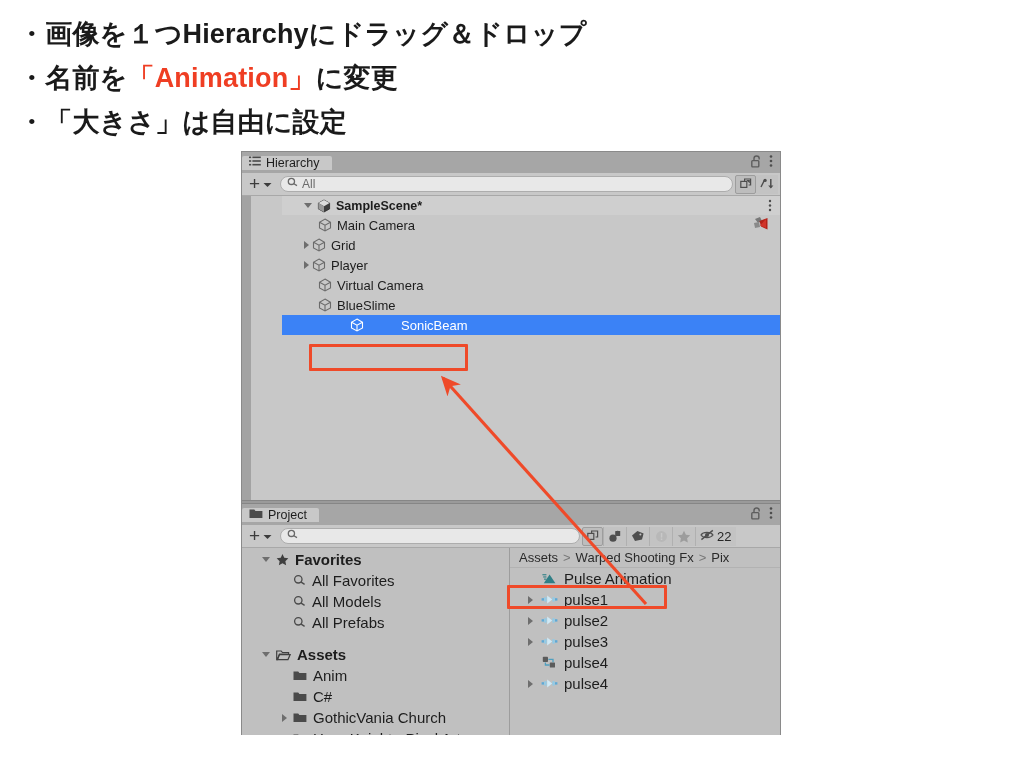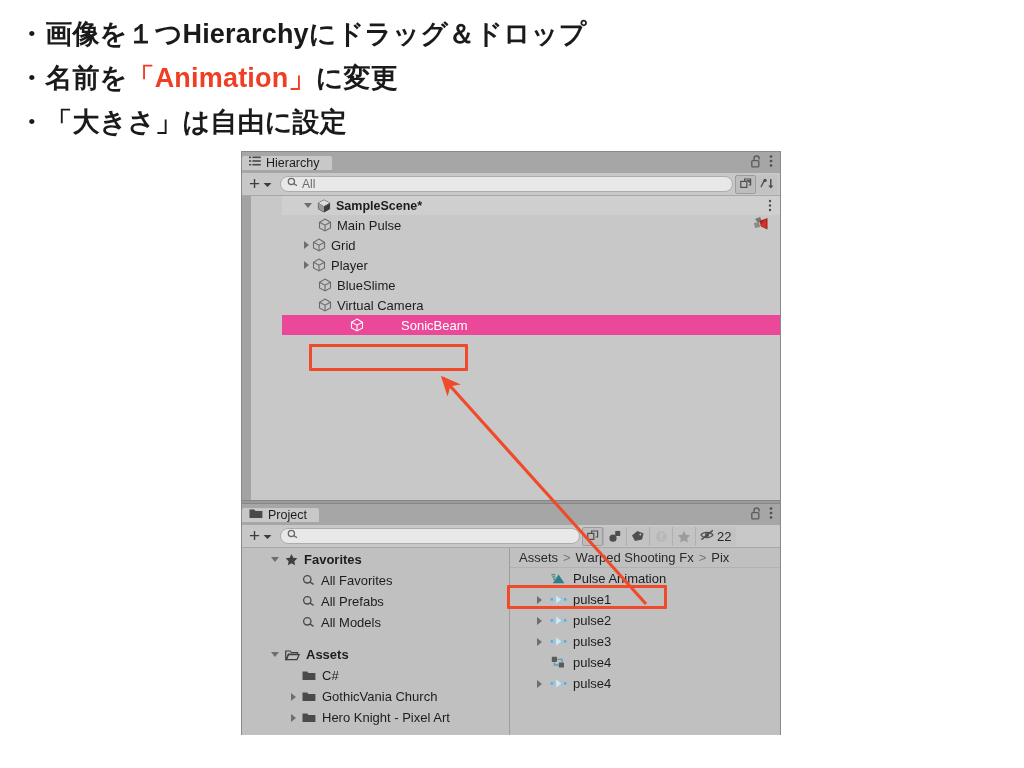--- a/index.html
+++ b/index.html
@@ -153,21 +153,21 @@
   }
   .h-row {
     height: 20px;
     display: flex;
     align-items: center;
     padding-left: 22px;
     position: relative;
     font-size: 13px;
   }
   .h-row.selected {
-    background: #ec4899;
+    background: #3b82f6;
     color: #ffffff;
     gap: 32px;
   }
   .twisty {
     width: 0; height: 0;
     border-left: 5px solid #6e6e6e;
     border-top: 4px solid transparent;
     border-bottom: 4px solid transparent;
     margin-right: 3px;
     flex: 0 0 auto;
@@ -221,24 +221,23 @@
     color: #2a2a2a;
     white-space: nowrap;
     border-bottom: 1px solid #b2b2b2;
     box-sizing: border-box;
   }
   .bc-sep { color: #777; }
   .p-row {
     height: 21px;
     display: flex;
     align-items: center;
-    font-size: 13px;
+    font-size: 15px;
     padding-left: 14px;
     white-space: nowrap;
-    margin-left: 9px;
   }
   .p-row .pl-icon { margin-right: 6px; display:flex; flex: 0 0 auto; }
 
   
   #annotations {
     position: absolute;
     left: 0; top: 0;
     width: 1024px;
     height: 768px;
     pointer-events: none;
@@ -358,21 +357,21 @@
 
     <div id="hier-rows">
         <div class="h-row">
           <span class="indent-14"></span>
           <span class="go-icon">
             <svg width="14" height="14" viewBox="0 0 14 14">
               <path d="M7 1.1 L12.5 4.2 L12.5 9.9 L7 12.9 L1.5 9.9 L1.5 4.2 Z" fill="none" stroke="#6b6b6b" stroke-width="1.1"></path>
               <path d="M1.5 4.2 L7 7.2 L12.5 4.2 M7 7.2 L7 12.9" fill="none" stroke="#6b6b6b" stroke-width="1.1"></path>
             </svg>
           </span>
-          <span class="row-label">Main Pulse</span>
+          <span class="row-label">Main Camera</span>
           <span style="position:absolute;right:9px;top:1px;"><svg width="18" height="16" viewBox="0 0 18 16">
               <path d="M2 3 L7 1 L9 5 L5 7 Z" fill="#787878"></path>
               <path d="M1 7 L6 6 L7 11 L2 12 Z" fill="#8a8a8a"></path>
               <path d="M6.5 5 L14.5 2 L14.5 13.5 L8 10.5 Z" fill="#b32219"></path>
               <path d="M7 9.5 L13 3 L13 12 Z" fill="#d1342a"></path>
             </svg></span>
         </div>
         <div class="h-row">
           <span class="twisty"></span>
           <span class="go-icon">
@@ -394,31 +393,31 @@
           <span class="row-label">Player</span>
         </div>
         <div class="h-row">
           <span class="indent-14"></span>
           <span class="go-icon">
             <svg width="14" height="14" viewBox="0 0 14 14">
               <path d="M7 1.1 L12.5 4.2 L12.5 9.9 L7 12.9 L1.5 9.9 L1.5 4.2 Z" fill="none" stroke="#6b6b6b" stroke-width="1.1"></path>
               <path d="M1.5 4.2 L7 7.2 L12.5 4.2 M7 7.2 L7 12.9" fill="none" stroke="#6b6b6b" stroke-width="1.1"></path>
             </svg>
           </span>
-          <span class="row-label">BlueSlime</span>
+          <span class="row-label">Virtual Camera</span>
         </div>
         <div class="h-row">
           <span class="indent-14"></span>
           <span class="go-icon">
             <svg width="14" height="14" viewBox="0 0 14 14">
               <path d="M7 1.1 L12.5 4.2 L12.5 9.9 L7 12.9 L1.5 9.9 L1.5 4.2 Z" fill="none" stroke="#6b6b6b" stroke-width="1.1"></path>
               <path d="M1.5 4.2 L7 7.2 L12.5 4.2 M7 7.2 L7 12.9" fill="none" stroke="#6b6b6b" stroke-width="1.1"></path>
             </svg>
           </span>
-          <span class="row-label">Virtual Camera</span>
+          <span class="row-label">BlueSlime</span>
         </div>
         <div class="h-row selected">
           <span class="indent-14"></span>
           <span class="go-icon">
             <svg width="14" height="14" viewBox="0 0 14 14">
               <path d="M7 1.1 L12.5 4.2 L12.5 9.9 L7 12.9 L1.5 9.9 L1.5 4.2 Z" fill="none" stroke="#ffffff" stroke-width="1.1"></path>
               <path d="M1.5 4.2 L7 7.2 L12.5 4.2 M7 7.2 L7 12.9" fill="none" stroke="#ffffff" stroke-width="1.1"></path>
             </svg>
           </span>
           <span class="row-label">SonicBeam</span>
@@ -541,44 +540,54 @@
         </div>
         <div class="p-row">
           <span style="display:inline-block;width:26px;flex:0 0 auto;"></span>
           <span class="indent-14" style="width:11px;"></span>
           <span class="pl-icon">
             <svg width="13" height="13" viewBox="0 0 13 13">
               <circle cx="5.3" cy="5.3" r="3.7" fill="none" stroke="#4a4a4a" stroke-width="1.3"></circle>
               <line x1="8.1" y1="8.2" x2="11.6" y2="10.4" stroke="#4a4a4a" stroke-width="1.4"></line>
             </svg>
           </span>
-          <span>All Prefabs</span>
+          <span>All Models</span>
         </div>
         <div class="p-row">
           <span style="display:inline-block;width:26px;flex:0 0 auto;"></span>
           <span class="indent-14" style="width:11px;"></span>
           <span class="pl-icon">
             <svg width="13" height="13" viewBox="0 0 13 13">
               <circle cx="5.3" cy="5.3" r="3.7" fill="none" stroke="#4a4a4a" stroke-width="1.3"></circle>
               <line x1="8.1" y1="8.2" x2="11.6" y2="10.4" stroke="#4a4a4a" stroke-width="1.4"></line>
             </svg>
           </span>
-          <span>All Models</span>
+          <span>All Prefabs</span>
         </div>
         <div class="p-row" style="height: 11px;"></div>
         <div class="p-row">
           <span style="display:inline-block;width:6px;flex:0 0 auto;"></span>
           <span class="twisty down" style="margin-right:6px;"></span>
           <span class="pl-icon">
             <svg width="15" height="12" viewBox="0 0 15 12">
               <path d="M0.7 2 L5.2 2 L6.4 3.5 L12.6 3.5 L12.6 5.2 L3.4 5.2 L1.3 10.6 L0.7 10.6 Z" fill="none" stroke="#3f3f3f" stroke-width="1.2"></path>
               <path d="M3.5 5.6 L14.2 5.6 L12 10.6 L1.4 10.6 Z" fill="none" stroke="#3f3f3f" stroke-width="1.2"></path>
             </svg>
           </span>
           <span style="font-weight:bold;">Assets</span>
+        </div>
+        <div class="p-row">
+          <span style="display:inline-block;width:26px;flex:0 0 auto;"></span>
+          <span class="indent-14" style="width:11px;"></span>
+          <span class="pl-icon">
+            <svg width="14" height="11" viewBox="0 0 14 11">
+              <path d="M0.5 1.6 L5.2 1.6 L6.4 3.1 L13.4 3.1 L13.4 10 L0.5 10 Z" fill="#4a4a4a"></path>
+            </svg>
+          </span>
+          <span>Anim</span>
         </div>
         <div class="p-row">
           <span style="display:inline-block;width:26px;flex:0 0 auto;"></span>
           <span class="indent-14" style="width:11px;"></span>
           <span class="pl-icon">
             <svg width="14" height="11" viewBox="0 0 14 11">
               <path d="M0.5 1.6 L5.2 1.6 L6.4 3.1 L13.4 3.1 L13.4 10 L0.5 10 Z" fill="#4a4a4a"></path>
             </svg>
           </span>
           <span>C#</span>

